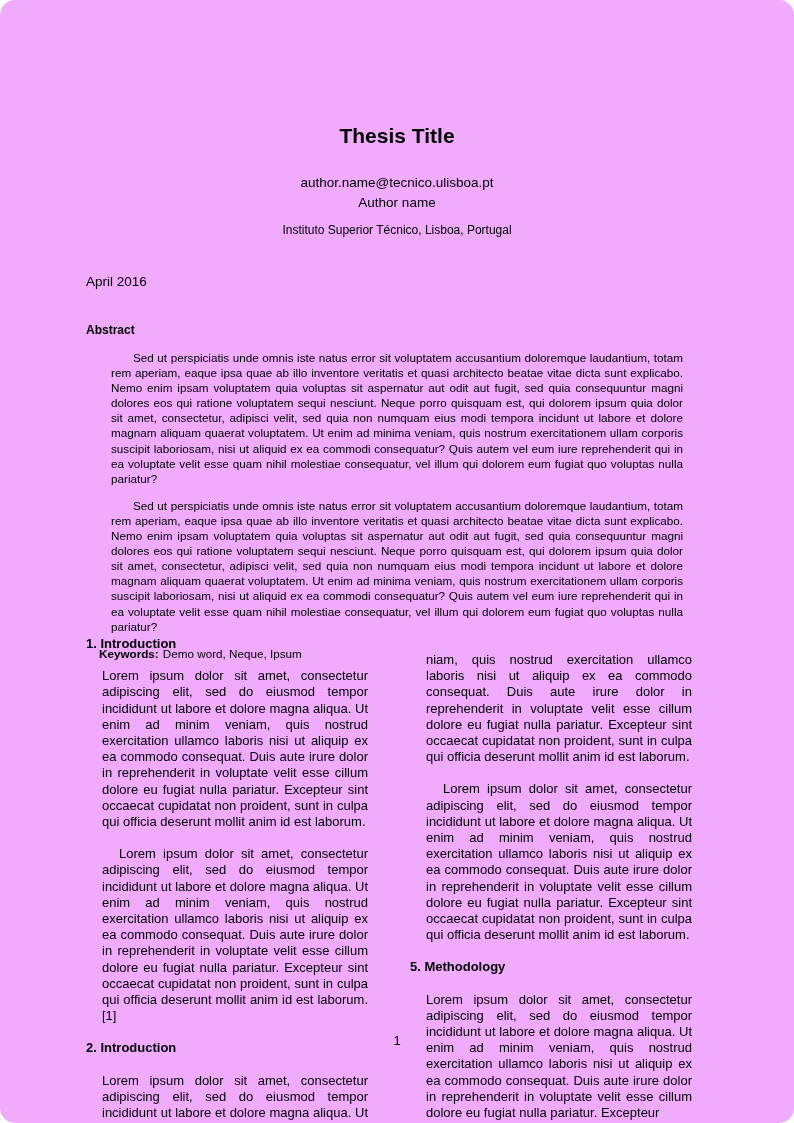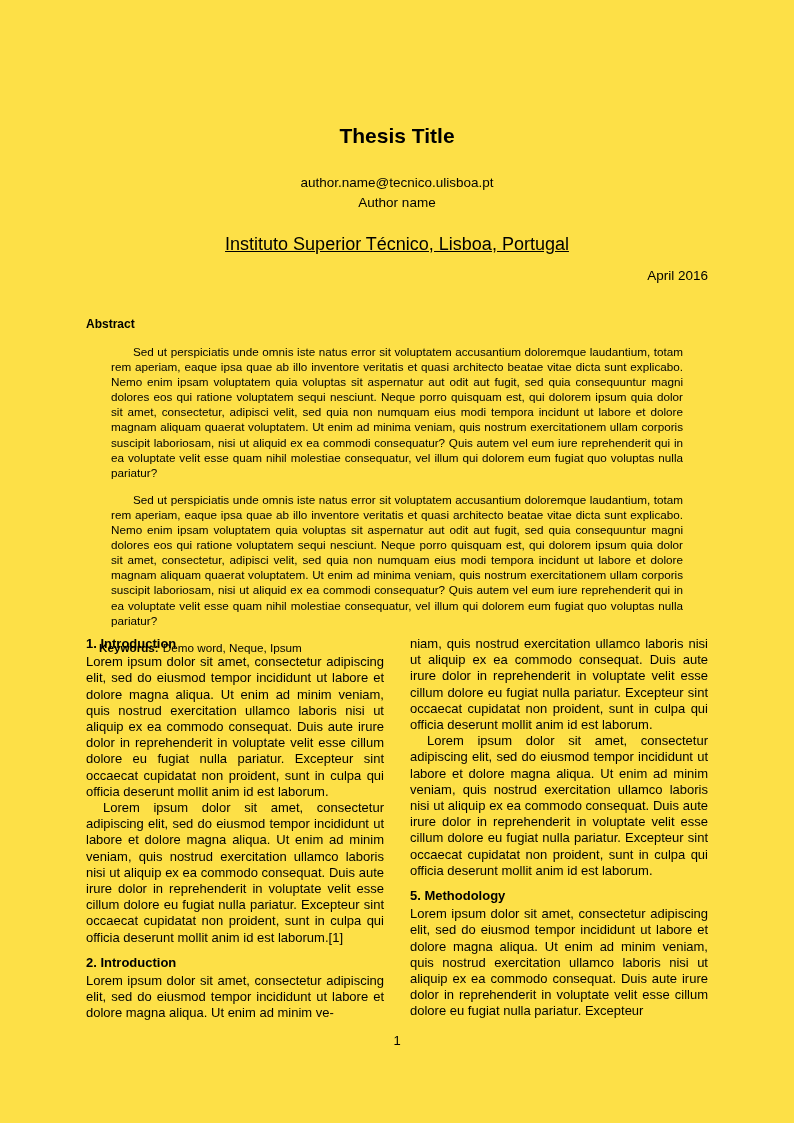--- a/index.html
+++ b/index.html
@@ -4,24 +4,25 @@
 <style>
   html, body {
     margin: 0;
     padding: 0;
     background: #ffffff;
   }
   .page {
     position: relative;
     width: 794px;
     height: 1123px;
-    background: #fde047;
+    background: #f0abfc;
     font-family: "Liberation Sans", sans-serif;
     color: #000000;
     overflow: hidden;
+    border-radius: 15px;
   }
   .front-matter {
     position: absolute;
     left: 86px;
     top: 0;
     width: 622px;
     padding-top: 123px;
   }
   .title {
     margin: 0;
@@ -30,29 +31,28 @@
     line-height: 25px;
     text-align: center;
   }
   .author-block {
     margin-top: 25px;
     text-align: center;
     font-size: 13.5px;
     line-height: 19.5px;
   }
   .institution {
-    margin-top: 23px;
+    margin-top: 9px;
     text-align: center;
-    font-size: 18px;
+    font-size: 12px;
     line-height: 19px;
-    text-decoration: underline;
   }
   .date-line {
-    margin-top: 12px;
-    text-align: right;
+    margin-top: 32px;
+    text-align: left;
     font-size: 13.5px;
     line-height: 19px;
   }
   .abstract-heading {
     margin-top: 32px;
     text-align: left;
     font-size: 12px;
     font-weight: bold;
     line-height: 15px;
   }
@@ -88,21 +88,21 @@
   }
   .sec-h {
     font-weight: bold;
     margin: 9px 0 2px 0;
     font-size: 13px;
   }
   .col > .sec-h:first-child {
     margin-top: 0;
   }
   .body-p {
-    margin: 0;
+    margin: 16px;
   }
   .body-p.indent {
     text-indent: 17px;
   }
   .page-footer {
     position: absolute;
     left: 0;
     top: 1033px;
     width: 100%;
     text-align: center;

